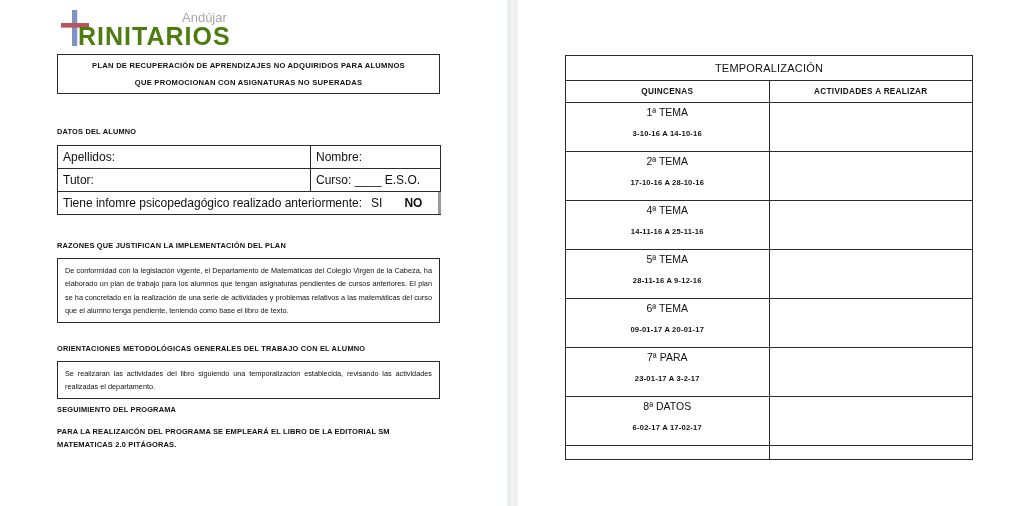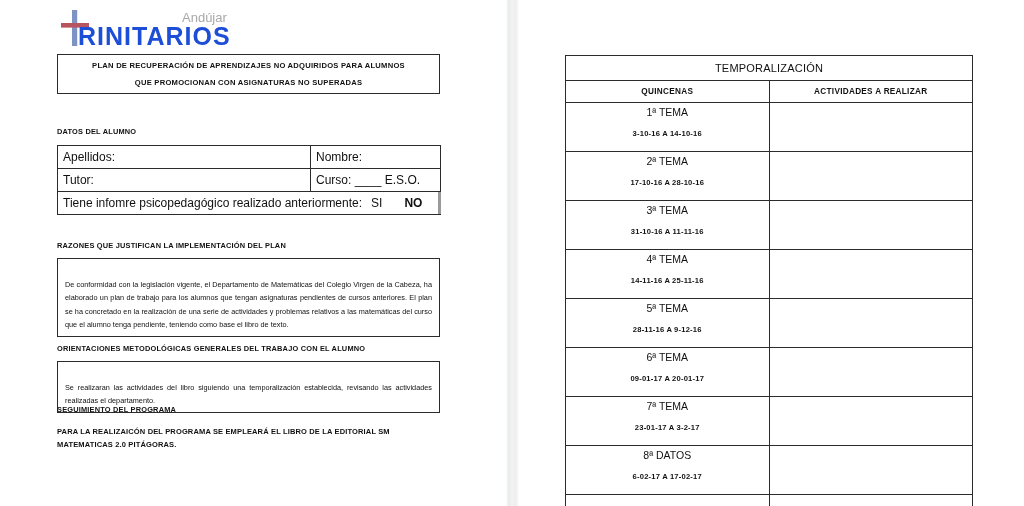--- a/index.html
+++ b/index.html
@@ -32,21 +32,21 @@
 
   
   .logo { position: absolute; user-select: none; }
   .logo .cross {
     position: absolute; left: 0; top: 0;
   }
   .logo .word {
     position: absolute;
     font-family: "Liberation Sans", sans-serif;
     font-weight: 700;
-    color: #1d4ed8;
+    color: #4d7c0f;
     letter-spacing: 1px;
   }
   .logo .sub {
     position: absolute;
     font-family: "Liberation Sans", sans-serif;
     color: #a8a8a8;
     font-weight: 400;
   }
 
   .logo-left  { left: 60px; top: 8px; width: 230px; height: 42px; }
@@ -100,21 +100,21 @@
     position: absolute;
     left: 438px; top: 192px;
     width: 3px; height: 22px;
     background: #9a9a9a;
   }
 
   
   .para-box {
     position: absolute;
     border: 1px solid #2b2b2b;
-    padding: 19px 7px 4px 7px;
+    padding: 5px 7px 4px 7px;
     font-size: 7.3px;
     line-height: 1.85;
     color: #111;
     text-align: justify;
   }
   .para-1 { left: 57px; top: 258px; width: 383px; }
   .para-2 { left: 57px; top: 361px; width: 383px; }
 
   
   .plain-para {
@@ -250,27 +250,20 @@
       </tr>
       <tr class="temp-row">
         <td>
           <span class="tema-name">2ª TEMA</span>
           <span class="tema-dates">17-10-16 A 28-10-16</span>
         </td>
         <td></td>
       </tr>
       <tr class="temp-row">
         <td>
-          <span class="tema-name">3ª TEMA</span>
-          <span class="tema-dates">31-10-16 A 11-11-16</span>
-        </td>
-        <td></td>
-      </tr>
-      <tr class="temp-row">
-        <td>
           <span class="tema-name">4ª TEMA</span>
           <span class="tema-dates">14-11-16 A 25-11-16</span>
         </td>
         <td></td>
       </tr>
       <tr class="temp-row">
         <td>
           <span class="tema-name">5ª TEMA</span>
           <span class="tema-dates">28-11-16 A 9-12-16</span>
         </td>
@@ -278,21 +271,21 @@
       </tr>
       <tr class="temp-row">
         <td>
           <span class="tema-name">6ª TEMA</span>
           <span class="tema-dates">09-01-17 A 20-01-17</span>
         </td>
         <td></td>
       </tr>
       <tr class="temp-row">
         <td>
-          <span class="tema-name">7ª TEMA</span>
+          <span class="tema-name">7ª PARA</span>
           <span class="tema-dates">23-01-17 A 3-2-17</span>
         </td>
         <td></td>
       </tr>
       <tr class="temp-row">
         <td>
           <span class="tema-name">8ª DATOS</span>
           <span class="tema-dates">6-02-17 A 17-02-17</span>
         </td>
         <td></td>

